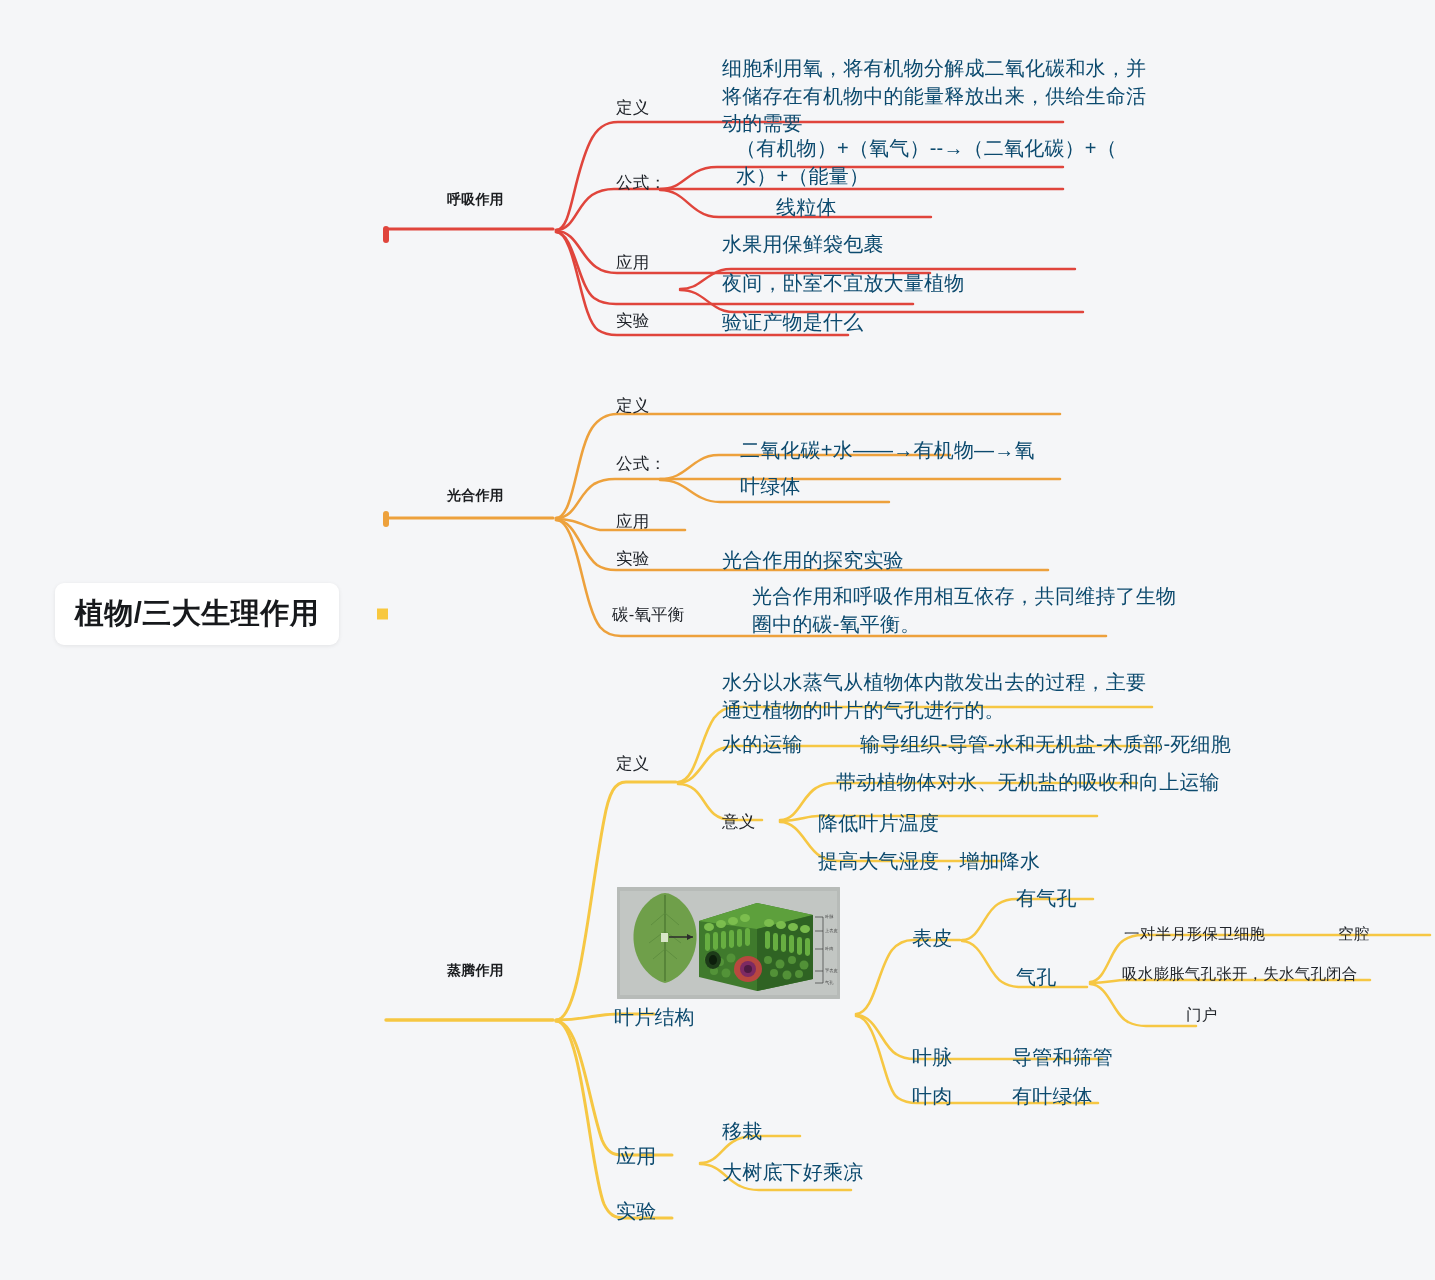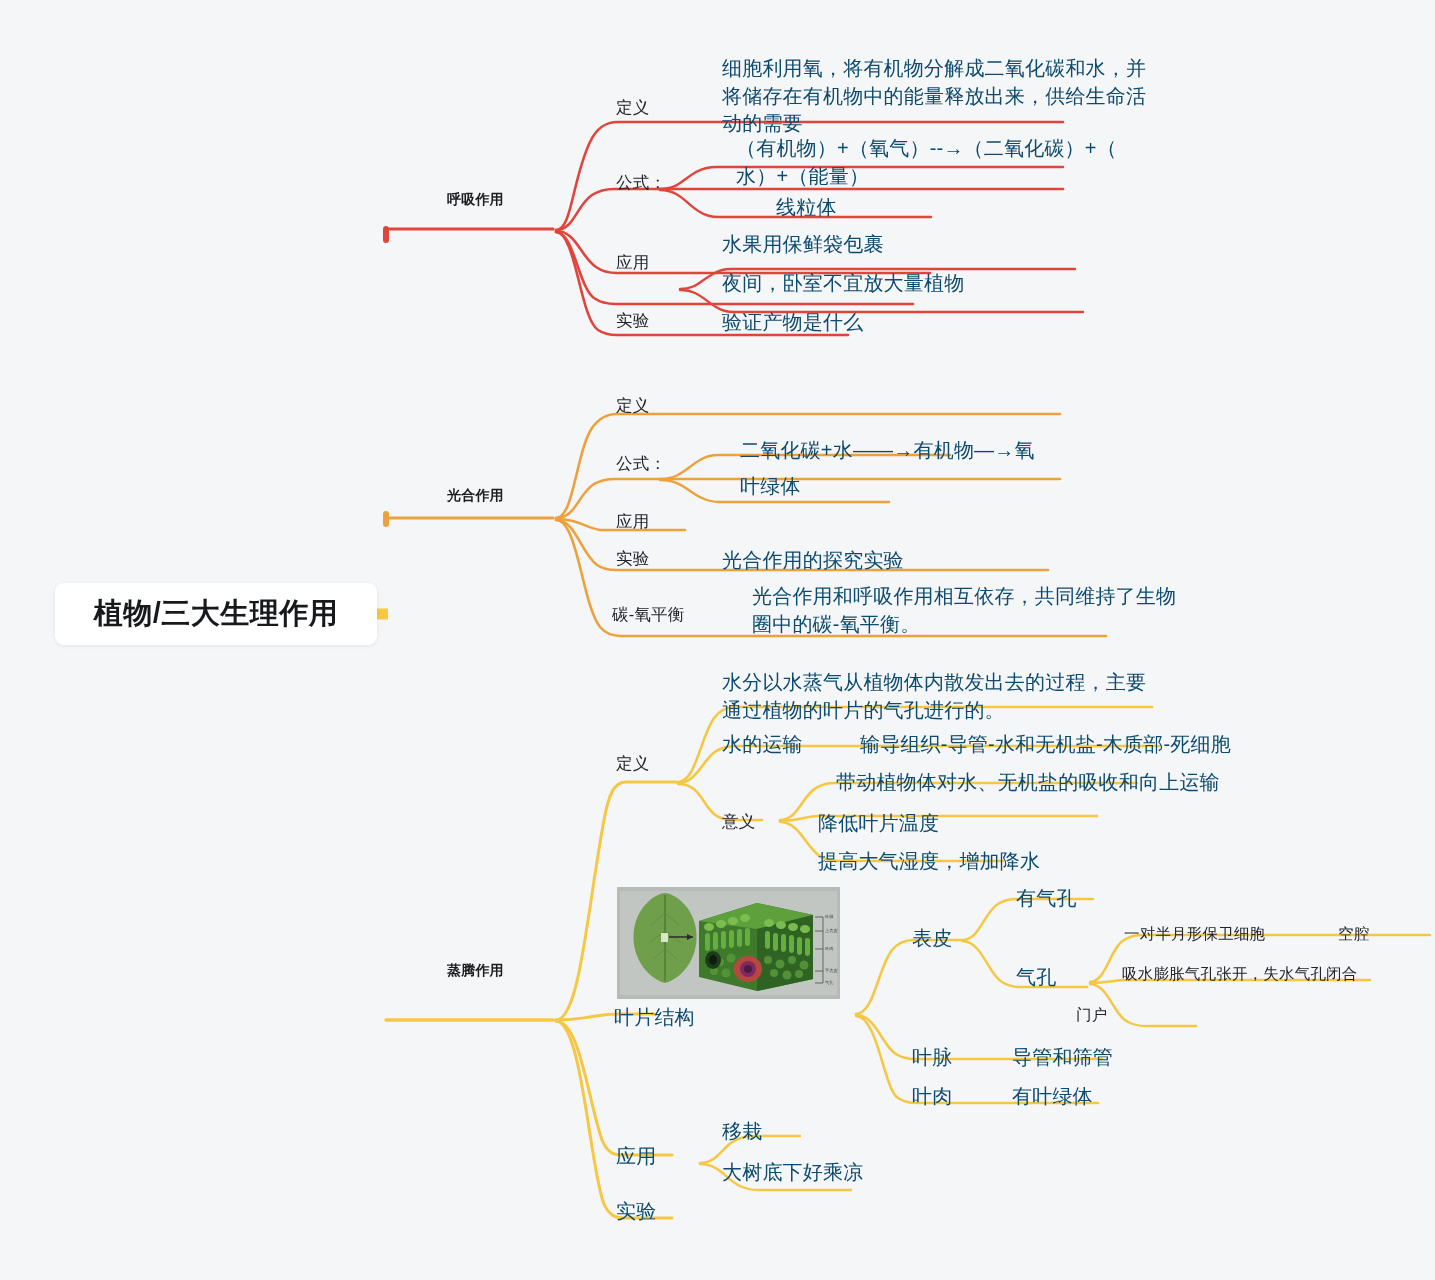--- a/index.html
+++ b/index.html
@@ -27,21 +27,21 @@
     color: #1f2328;
     line-height: 1.38;
     white-space: pre;
     letter-spacing: 0.2px;
   }
   
   .root-node {
     position: absolute;
     left: 55px;
     top: 583px;
-    width: 322px;
+    width: 284px;
     height: 62px;
     background: #ffffff;
     border-radius: 9px;
     box-shadow: 0 1px 4px rgba(0,0,0,0.08);
     display: flex;
     align-items: center;
     justify-content: center;
   }
   .root-label {
     font-size: 29px;
@@ -303,21 +303,21 @@
 
   <div class="node l3" style="left:614px; top:1004px;">叶片结构</div>
 
   <div class="node l3" style="left:912px; top:925px;">表皮</div>
   <div class="node l3" style="left:1016px; top:885px;">有气孔</div>
   <div class="node l3" style="left:1016px; top:964px;">气孔</div>
 
   <div class="node l4" style="left:1124px; top:923px;">一对半月形保卫细胞</div>
   <div class="node l4" style="left:1338px; top:923px;">空腔</div>
   <div class="node l4" style="left:1122px; top:963px;">吸水膨胀气孔张开，失水气孔闭合</div>
-  <div class="node l4" style="left:1076px; top:1004px;text-align:center;">门户</div>
+  <div class="node l4" style="left:1186px; top:1004px;text-align:center;">门户</div>
 
   <div class="node l3" style="left:912px; top:1044px;">叶脉</div>
   <div class="node l3" style="left:1012px; top:1044px;">导管和筛管</div>
 
   <div class="node l3" style="left:912px; top:1083px;">叶肉</div>
   <div class="node l3" style="left:1012px; top:1083px;">有叶绿体</div>
 
   <div class="node l3" style="left:616px; top:1143px;">应用</div>
   <div class="node l3" style="left:722px; top:1118px;">移栽</div>
   <div class="node l3" style="left:722px; top:1159px;">大树底下好乘凉</div>

